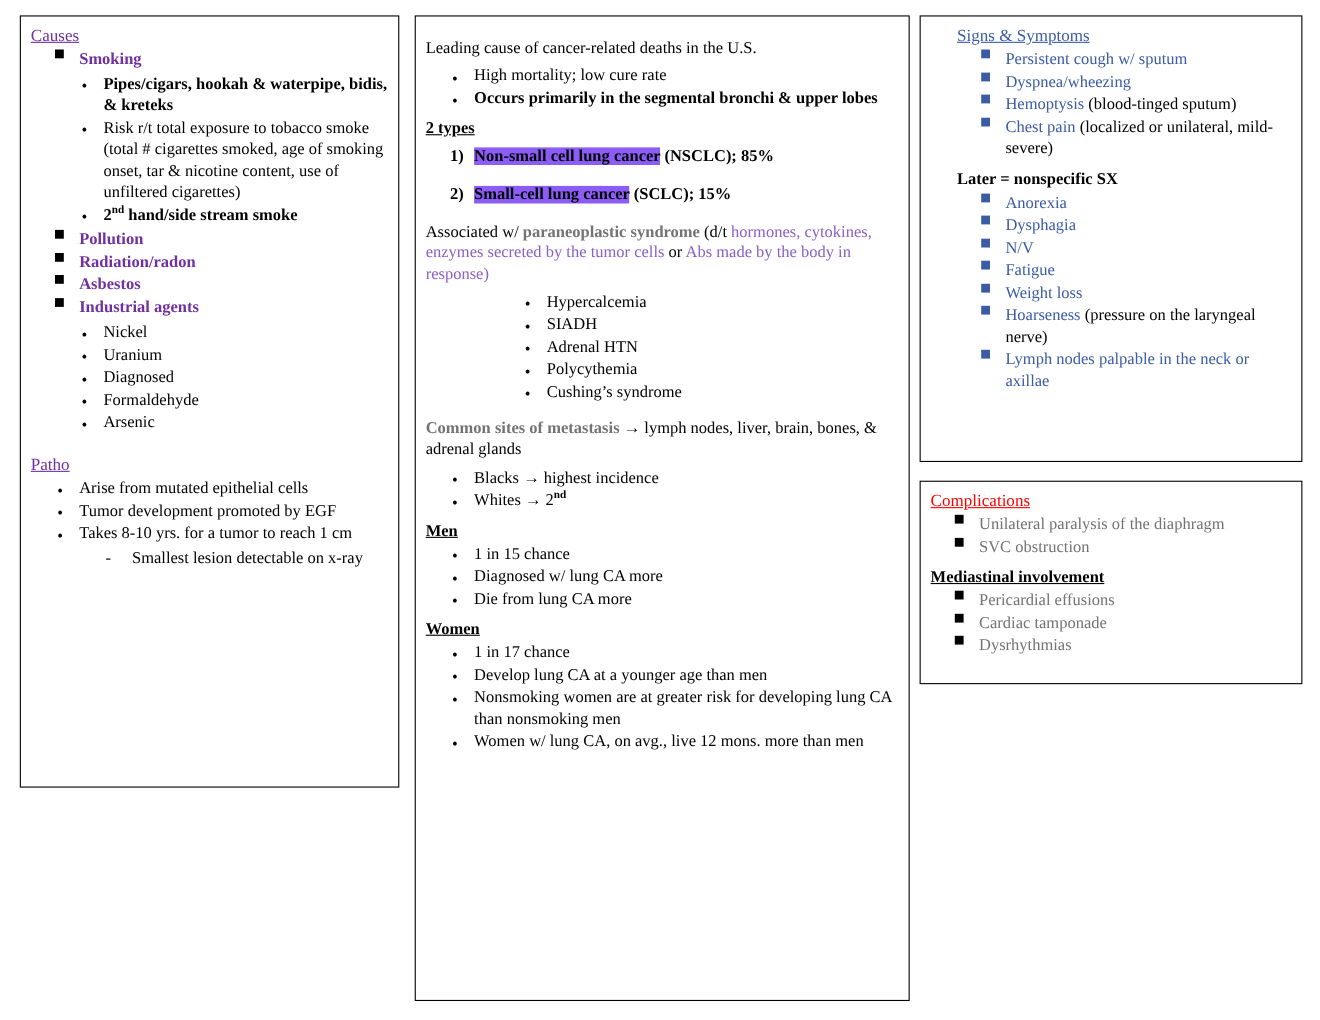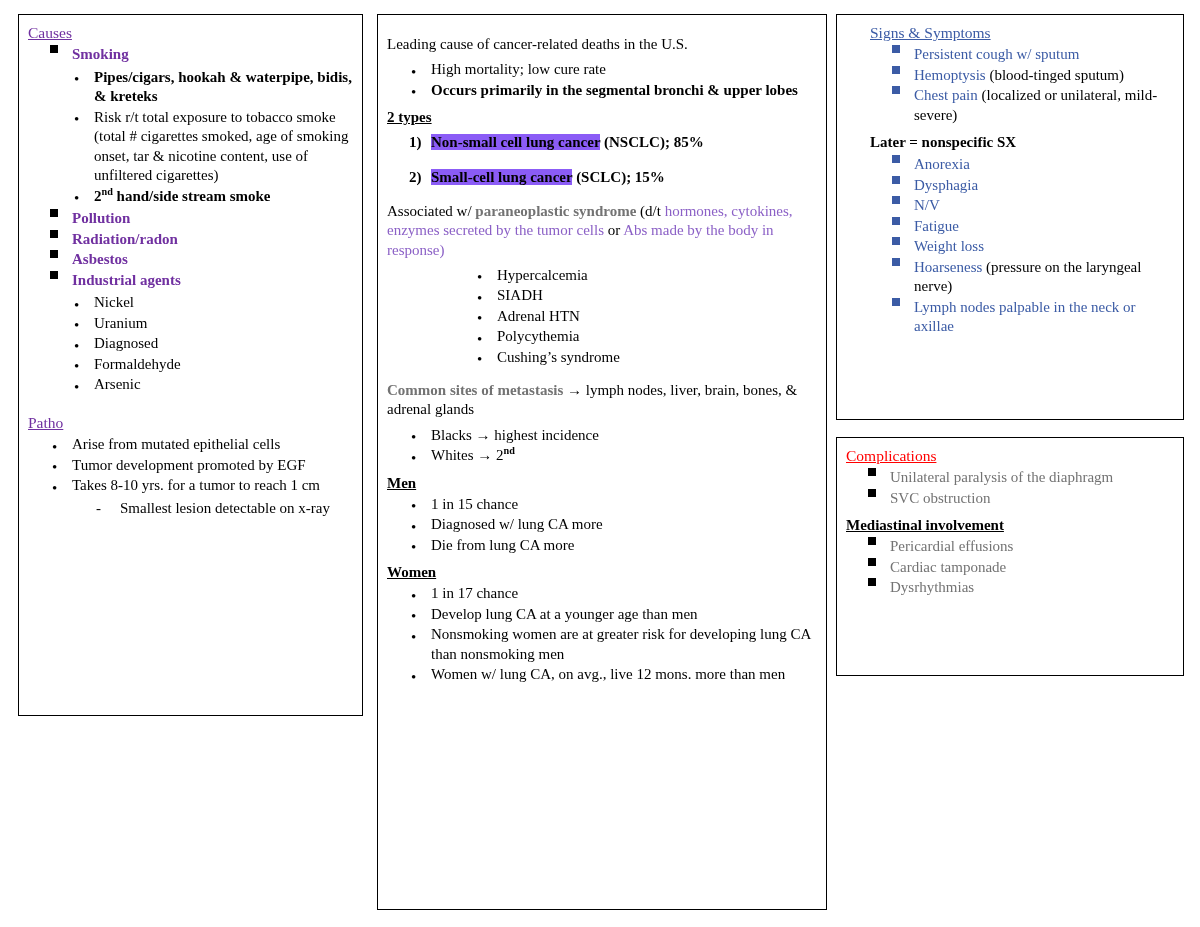--- a/index.html
+++ b/index.html
@@ -18,21 +18,21 @@
   .box {
     position: absolute;
     border: 1px solid #000000;
     box-sizing: border-box;
     background: #ffffff;
     overflow: hidden;
   }
   #box-causes   { left: 18px;  top: 14px;  width: 345px; height: 702px; }
   #box-lung     { left: 377px; top: 14px;  width: 450px; height: 896px; }
   #box-signs    { left: 836px; top: 14px;  width: 348px; height: 406px; padding-left: 24px; }
-  #box-comps    { left: 836px; top: 437px; width: 348px; height: 239px; }
+  #box-comps    { left: 836px; top: 437px; width: 348px; height: 185px; }
 
   .pad { padding: 8px 9px 6px 9px; }
 
   
   .h-purple, .h-red, .h-blue, .h-black {
     font-weight: normal;
     text-decoration: underline;
     font-size: 15.5px;
     line-height: 1.25;
     margin: 0 0 3px 0;
@@ -367,20 +367,24 @@
   <div class="pad">
     <div class="h-blue">Signs &amp; Symptoms</div>
 
     <ul class="lvl sq blue">
       <li>
         <span class="mk"></span>
         <span class="c-blue">Persistent cough w/ sputum</span><span class="c-black"></span>
       </li>
       <li>
         <span class="mk"></span>
+        <span class="c-blue">Dyspnea/wheezing</span><span class="c-black"></span>
+      </li>
+      <li>
+        <span class="mk"></span>
         <span class="c-blue">Hemoptysis</span><span class="c-black"> (blood-tinged sputum)</span>
       </li>
       <li>
         <span class="mk"></span>
         <span class="c-blue">Chest pain</span><span class="c-black"> (localized or unilateral, mild-severe)</span>
       </li>
     </ul>
 
     <div class="h-plain">Later = nonspecific SX</div>
 

